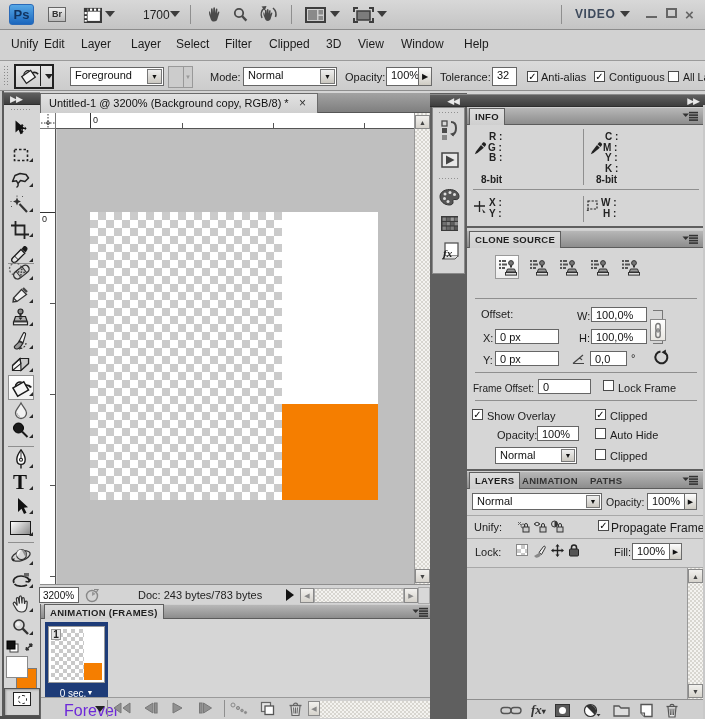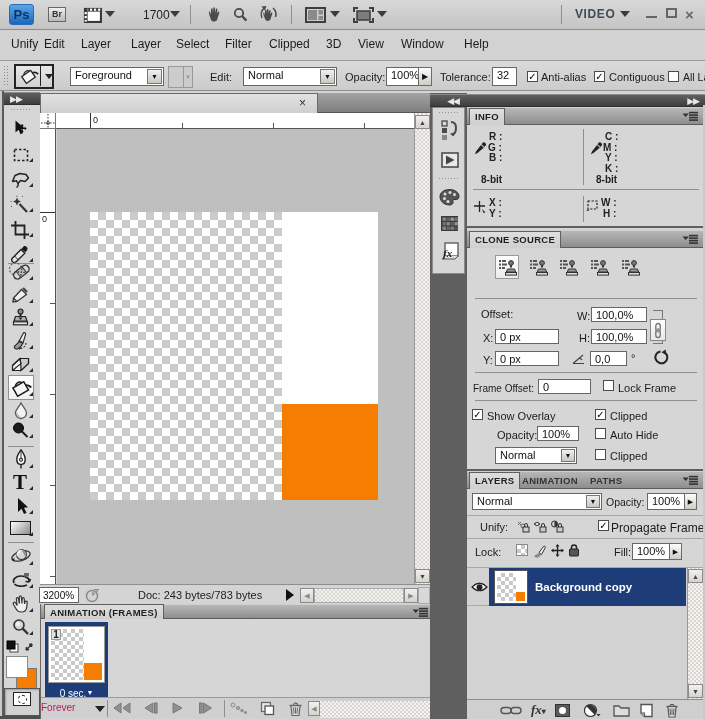--- a/index.html
+++ b/index.html
@@ -113,21 +113,21 @@
   </div>
   <div class="field" style="left:70px;top:6px;width:94px;height:19px">Foreground
     <div class="a" style="right:1px;top:1px;width:15px;height:15px;background:linear-gradient(#efefef,#cbc8c0);border:1px solid #777;display:flex;align-items:center;justify-content:center">
         <span style="font-size:7px;color:#111">▼</span>
       </div>
   </div>
   <div class="a" style="left:168px;top:5px;width:16px;height:22px;background:#ccc;border:1px solid #999"></div>
   <div class="a" style="left:184px;top:5px;width:9px;height:22px;background:#ccc;border:1px solid #999;border-left:none;display:flex;align-items:center;justify-content:center">
       <span style="font-size:6px;color:#999">▼</span>
     </div>
-  <div class="a lbl" style="left:210px;top:10px">Edit:</div>
+  <div class="a lbl" style="left:210px;top:10px">Mode:</div>
   <div class="field" style="left:243px;top:6px;width:94px;height:19px">Normal
     <div class="a" style="right:1px;top:1px;width:15px;height:15px;background:linear-gradient(#efefef,#cbc8c0);border:1px solid #777;display:flex;align-items:center;justify-content:center">
         <span style="font-size:7px;color:#111">▼</span>
       </div>
   </div>
   <div class="a lbl" style="left:345px;top:10px">Opacity:</div>
   <div class="field" style="left:386px;top:6px;width:33px;height:19px">100%</div>
   <div class="dbtn" style="left:418px;top:6px;width:14px;height:19px">
       <span style="font-size:8px">▶</span>
     </div>
@@ -306,20 +306,21 @@
 <div class="a" style="left:4px;top:688px;width:36px;height:28px;background:#d2d2d2;border:1px solid #555;box-shadow:inset 1px 1px 2px rgba(0,0,0,0.25)"></div>
 <div class="a" style="left:13px;top:692px;width:18px;height:14px;background:#fff;border:1.5px solid #222;display:flex;align-items:center;justify-content:center">
     <div style="width:9px;height:9px;border-radius:50%;border:1.3px dashed #222"></div>
   </div>
 <div class="a" style="left:0;top:716px;width:40px;height:3px;background:#4e4e4e"></div>
 
 <div class="a" style="left:40px;top:93px;width:390px;height:626px;background:#d4d4d4">
 
   <div class="a" style="left:0;top:0;width:390px;height:20px;background:linear-gradient(#a2a2a2,#7f7f7f);border-bottom:1px solid #565656"></div>
   <div class="a" style="left:0;top:0;width:278px;height:20px;background:linear-gradient(#e2e2e2,#cfcfcf);border:1px solid #6a6a6a;border-bottom:none"></div>
+  <div class="a lbl" style="left:9px;top:4px;font-size:11px;color:#111">Untitled-1 @ 3200% (Background copy, RGB/8) *</div>
   <div class="a lbl" style="left:259px;top:3px;font-size:12px;color:#333">×</div>
 
   <div class="a" style="left:0;top:20px;width:16px;height:16px;background:#fff;border-right:1px solid #777;border-bottom:1px solid #777">
     <svg width="16" height="16">
         <g stroke="#333" stroke-width="1" stroke-dasharray="1.5 1.5">
           <line x1="8" y1="1" x2="8" y2="15"></line>
           <line x1="1" y1="10" x2="15" y2="10"></line>
         </g>
         <circle cx="8" cy="10" r="1.5" fill="none" stroke="#333" stroke-width="0.8"></circle>
       </svg>
@@ -392,21 +393,21 @@
         <div class="a checker4" style="left:2px;top:2px;width:51px;height:51px">
           <div class="a" style="left:33px;top:0;width:18px;height:51px;background:#fff"></div>
           <div class="a" style="left:33px;top:34px;width:18px;height:17px;background:#f57e00"></div>
           <div class="a" style="left:0;top:0;width:10px;height:11px;background:#e4e4e4;border:1px solid #999;font-size:10px;font-weight:bold;color:#222;line-height:10px;text-align:center">1</div>
         </div>
       </div>
       <div class="a" style="left:0;top:65px;width:63px;height:13px;color:#fff;font-size:10px;text-align:center;line-height:12px">0 sec.<span style="font-size:7px;vertical-align:2px">▼</span></div>
     </div>
 
     <div class="a" style="left:0;top:93px;width:390px;height:22px;background:#d0d0d0;border-top:1px solid #9a9a9a">
-      <div class="a lbl" style="left:0;top:4px;font-size:10px;color:#be185d">Forever</div>
+      <div class="a lbl" style="left:23px;top:4px;font-size:16px;color:#6d28d9">Forever</div>
       <div class="a" style="left:54px;top:8px;width:0;height:0;border-left:5px solid transparent;border-right:5px solid transparent;border-top:6px solid #222"></div>
       <div class="sep" style="left:66px;top:2px;width:1px;height:17px"></div>
       <svg class="a" style="left:71px;top:4px" width="20" height="12" viewBox="0 0 20 12">
           <g fill="#909090" stroke="#787878">
             <path d="M9 1 L2 6 L9 11 Z"></path>
             <path d="M18 1 L11 6 L18 11 Z"></path>
           </g>
         </svg>
       <svg class="a" style="left:101px;top:4px" width="18" height="12" viewBox="0 0 18 12">
           <g fill="#909090" stroke="#787878">
@@ -708,21 +709,21 @@
       <div class="a" style="right:1px;top:1px;width:14px;height:13px;background:linear-gradient(#efefef,#cbc8c0);border:1px solid #777;display:flex;align-items:center;justify-content:center">
           <span style="font-size:7px;color:#111">▼</span>
         </div>
     </div>
     <div class="a lbl" style="left:139px;top:7px;font-size:10.5px">Opacity:</div>
     <div class="field" style="left:180px;top:4px;width:38px;height:17px">100%</div>
     <div class="dbtn" style="left:217px;top:4px;width:13px;height:17px">
         <span style="font-size:7px">▶</span>
       </div>
     <div class="sep" style="left:0;top:26px;width:238px;height:1px;background:#a8a8a8"></div>
-    <div class="a lbl" style="left:13px;top:32px">Unify:</div>
+    <div class="a lbl" style="left:7px;top:32px">Unify:</div>
     <svg class="a" style="left:49px;top:30px" width="15" height="15" viewBox="0 0 15 15">
         <path d="M2 3 l3 3 m0-3 l-3 3" stroke="#666" stroke-width="1"></path>
         <circle cx="7" cy="7" r="2" fill="none" stroke="#666"></circle>
         <rect x="7" y="8" width="6" height="5" fill="#ccc" stroke="#333"></rect>
         <path d="M8.5 8 v-2 a1.5 1.5 0 0 1 3 0 v2" fill="none" stroke="#333"></path>
       </svg>
     <svg class="a" style="left:66px;top:30px" width="15" height="15" viewBox="0 0 15 15">
         <path d="M1 5 q3-3.5 6 0 q-3 3.5-6 0" fill="#777" stroke="#333" stroke-width="0.8"></path>
         <circle cx="4" cy="5" r="1" fill="#fff"></circle>
         <rect x="7" y="8" width="6" height="5" fill="#ccc" stroke="#333"></rect>
@@ -751,33 +752,20 @@
         <path d="M4.5 6 V4.5 a2.5 2.5 0 0 1 5 0 V6" fill="none" stroke="#222" stroke-width="1.5"></path>
       </svg>
     <div class="a lbl" style="left:147px;top:57px">Fill:</div>
     <div class="field" style="left:165px;top:54px;width:38px;height:17px">100%</div>
     <div class="dbtn" style="left:202px;top:54px;width:13px;height:17px">
         <span style="font-size:7px">▶</span>
       </div>
     <div class="sep" style="left:0;top:78px;width:238px;height:1px;background:#a8a8a8"></div>
 
     <div class="a" style="left:0;top:79px;width:238px;height:131px;background:#d2d2d2">
-      <div class="a" style="left:0;top:0;width:219px;height:38px;background:#d2d2d2;border-bottom:1px solid #aaa">
-        <svg class="a" style="left:4px;top:13px" width="17" height="12" viewBox="0 0 17 12">
-            <path d="M1 6 Q8.5 -1.5 16 6 Q8.5 13.5 1 6 Z" fill="#f2f2f2" stroke="#222" stroke-width="1.1"></path>
-            <circle cx="8.5" cy="6.2" r="2.9" fill="#222"></circle>
-            <path d="M3 4 Q8.5 0.5 14 4" fill="none" stroke="#222" stroke-width="1"></path>
-          </svg>
-        <div class="a" style="left:22px;top:0;width:197px;height:38px;background:#1e3c78"></div>
-        <div class="a checker4" style="left:28px;top:3px;width:32px;height:32px;border:2px solid #fff;outline:1px solid #555">
-          <div class="a" style="left:19px;top:0;width:9px;height:28px;background:#fff"></div>
-          <div class="a" style="left:19px;top:19px;width:9px;height:9px;background:#f57e00"></div>
-        </div>
-        <div class="a lbl" style="left:68px;top:13px;font-weight:bold;color:#fff;font-size:11.5px">Background copy</div>
-      </div>
       <div class="a stipple" style="left:220px;top:0;width:16px;height:131px;border-left:1px solid #999"></div>
       <div class="sbbtn" style="left:221px;top:1px;width:15px;height:14px">
           <span style="font-size:7px;color:#444">▲</span>
         </div>
       <div class="sbbtn" style="left:221px;top:116px;width:15px;height:14px">
           <span style="font-size:7px;color:#444">▼</span>
         </div>
     </div>
 
     <div class="a" style="left:0;top:210px;width:238px;height:20px;background:#cfcfcf;border-top:1px solid #8e8e8e">

